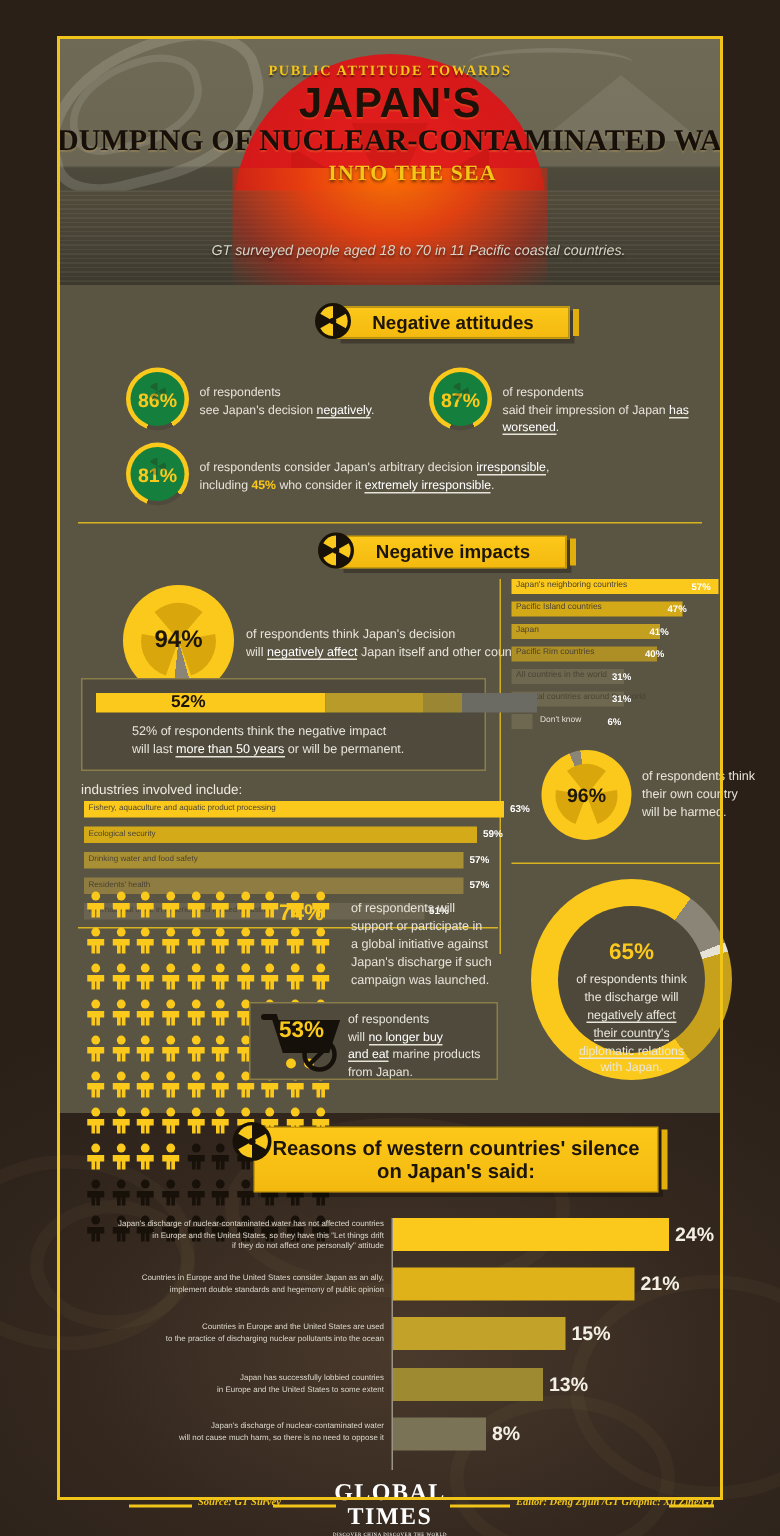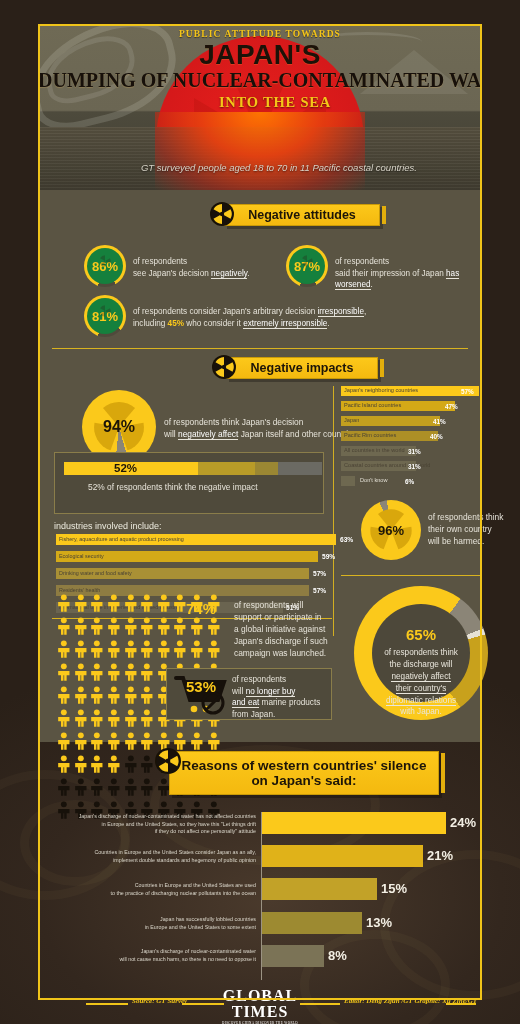--- a/index.html
+++ b/index.html
@@ -76,21 +76,21 @@
     position: absolute; left: 50%; top: 58px; transform: translateX(-50%);
     width: 180px; height: 110px; opacity: .5;
   }
   .sea {
     position: absolute; left: 0; right: 0; top: 103px; height: 63px;
     background:
       repeating-linear-gradient(180deg, rgba(255,255,255,0.035) 0 1px, rgba(0,0,0,0.05) 1px 3px),
       linear-gradient(180deg, #56503f 0%, #4a4537 55%, #403c30 100%);
   }
   .hero-text {
-    position: absolute; left: 0; right: 0; top: 5px; text-align: center; z-index: 6;
+    position: absolute; left: 0; right: 0; top: 19px; text-align: center; z-index: 6;
   }
   .kicker {
     font-family: "Liberation Serif", serif;
     font-weight: bold; font-size: 9.5px; letter-spacing: 1.1px;
     color: #f5c518; text-shadow: 0 1px 1px rgba(0,0,0,.5);
   }
   .t-japans {
     font-family: "Liberation Sans", sans-serif;
     font-weight: bold; font-size: 28px; letter-spacing: .5px;
     color: #1c1208; line-height: 1.05; margin-top: 1px;
@@ -430,29 +430,30 @@
         <div class="val" style="left:67px; top:1.5px;">31%</div>
       </div>
       <div class="lbar" style="left:0; top:90px; width:138px;">
         <div class="fill" style="width:10.5%; background:#6e6850;"></div>
         <div class="name" style="left:19px; color:#e0ddd2;">Don't know</div>
         <div class="val" style="left:64px; top:1.5px;">6%</div>
       </div>
     </div>
 
     <div class="panel52" style="left:16px; top:262px; width:270px; height:62px;"></div>
-    <div class="bar52" style="left:26px; top:272px; width:258px;">
+    <div class="bar52" style="left:26px; top:272px; width:294px;">
       <div style="width:52%; background:#fbc91b;"></div>
       <div style="width:22%; background:#b89b28;"></div>
       <div style="width:9%; background:#9b8733;"></div>
       <div style="width:17%; background:#6b6a63;"></div>
       <div class="lbl">52%</div>
     </div>
     <div class="txt" style="left:50px; top:292px; width:230px; font-size:8.4px;">
       <div>52% of respondents think the negative impact</div>
+      <div><span>will last </span><b>more than 50 years</b><span> or will be permanent.</span></div>
     </div>
 
     <div class="txt" style="left:16px; top:330px; font-size:9px; color:#eceade;">industries involved include:</div>
     <div style="position:absolute; left:18px; top:344px; width:280px;">
       <div class="ibar" style="left:0; top:0; width:280px;">
         <div class="fill" style="width:100%; background:#fbc91b;"></div>
         <div class="name">Fishery, aquaculture and aquatic product processing</div>
         <div class="val" style="left:284px; top:2px;">63%</div>
       </div>
       <div class="ibar" style="left:0; top:17px; width:280px;">

